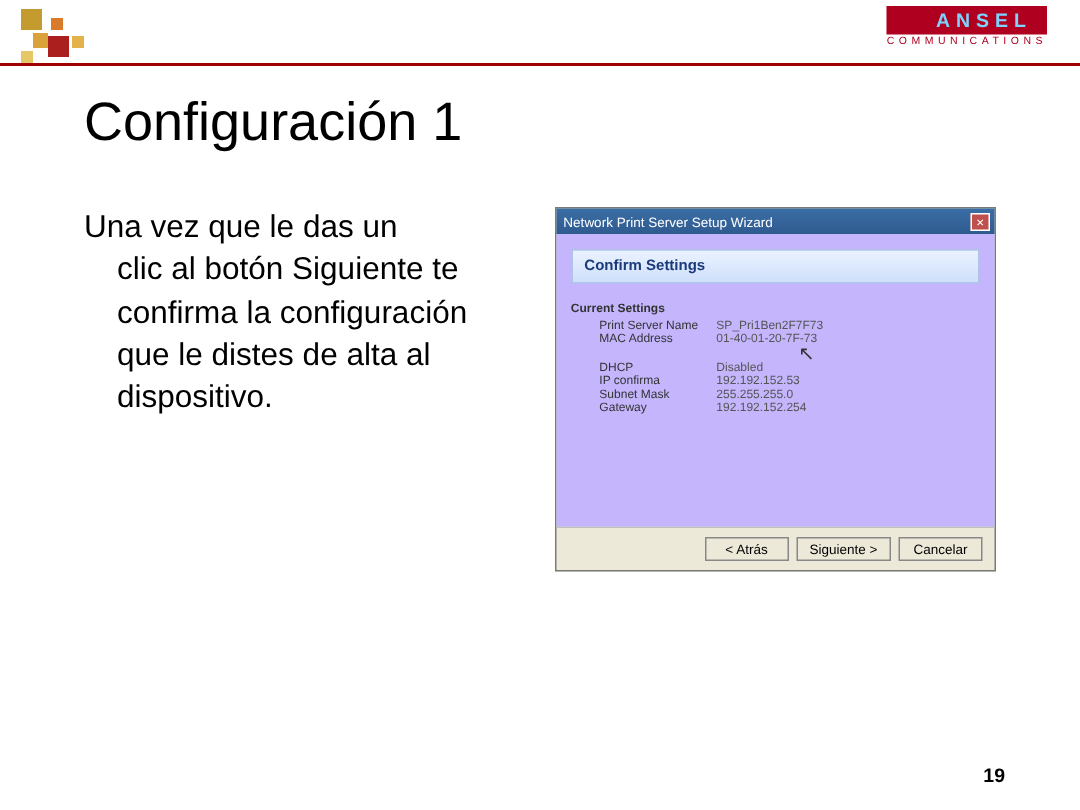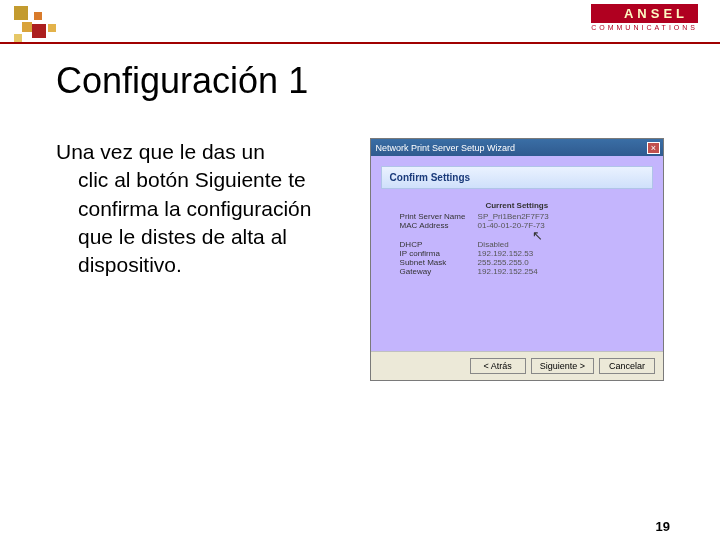--- a/index.html
+++ b/index.html
@@ -23,21 +23,21 @@
   }
   .sq { position: absolute; }
   .brand-logo {
     position: absolute;
     right: 22px;
     top: 4px;
     text-align: right;
   }
   .brand-box {
     background: #b00020;
-    color: #fef9c3;
+    color: #7dd3fc;
     font-weight: bold;
     letter-spacing: 4px;
     padding: 2px 10px;
     font-size: 13px;
   }
   .brand-sub {
     font-size: 7px;
     letter-spacing: 3px;
     color: #b00020;
     margin-top: 1px;
@@ -151,21 +151,21 @@
   .btn {
     font-size: 9px;
     padding: 2px 8px;
     background: #ece9d8;
     border: 1px solid #888;
     min-width: 56px;
     text-align: center;
   }
   .page-num {
     position: absolute;
-    bottom: 6px;
+    bottom: 16px;
     right: 50px;
     font-size: 13px;
     font-weight: bold;
   }
 </style>
 </head>
 <body>
 
 <div class="header">
   <div class="logo-squares">
@@ -192,21 +192,21 @@
     </div>
 
     <div class="wizard">
       <div class="titlebar">
         <span>Network Print Server Setup Wizard</span>
         <span class="close">×</span>
       </div>
       <div class="inner">
         <div class="main main-rel">
           <div class="panel-head">Confirm Settings</div>
-          <div style="font-weight:bold;margin-bottom:2px;text-align:center;">Current Settings</div>
+          <div style="font-weight:bold;margin-bottom:2px;">Current Settings</div>
           <div class="kv">
             <span class="k">Print Server Name</span>
             <span class="v">SP_Pri1Ben2F7F73</span>
           </div>
           <div class="kv">
             <span class="k">MAC Address</span>
             <span class="v">01-40-01-20-7F-73</span>
           </div>
           <div class="group">
             <div class="kv">

